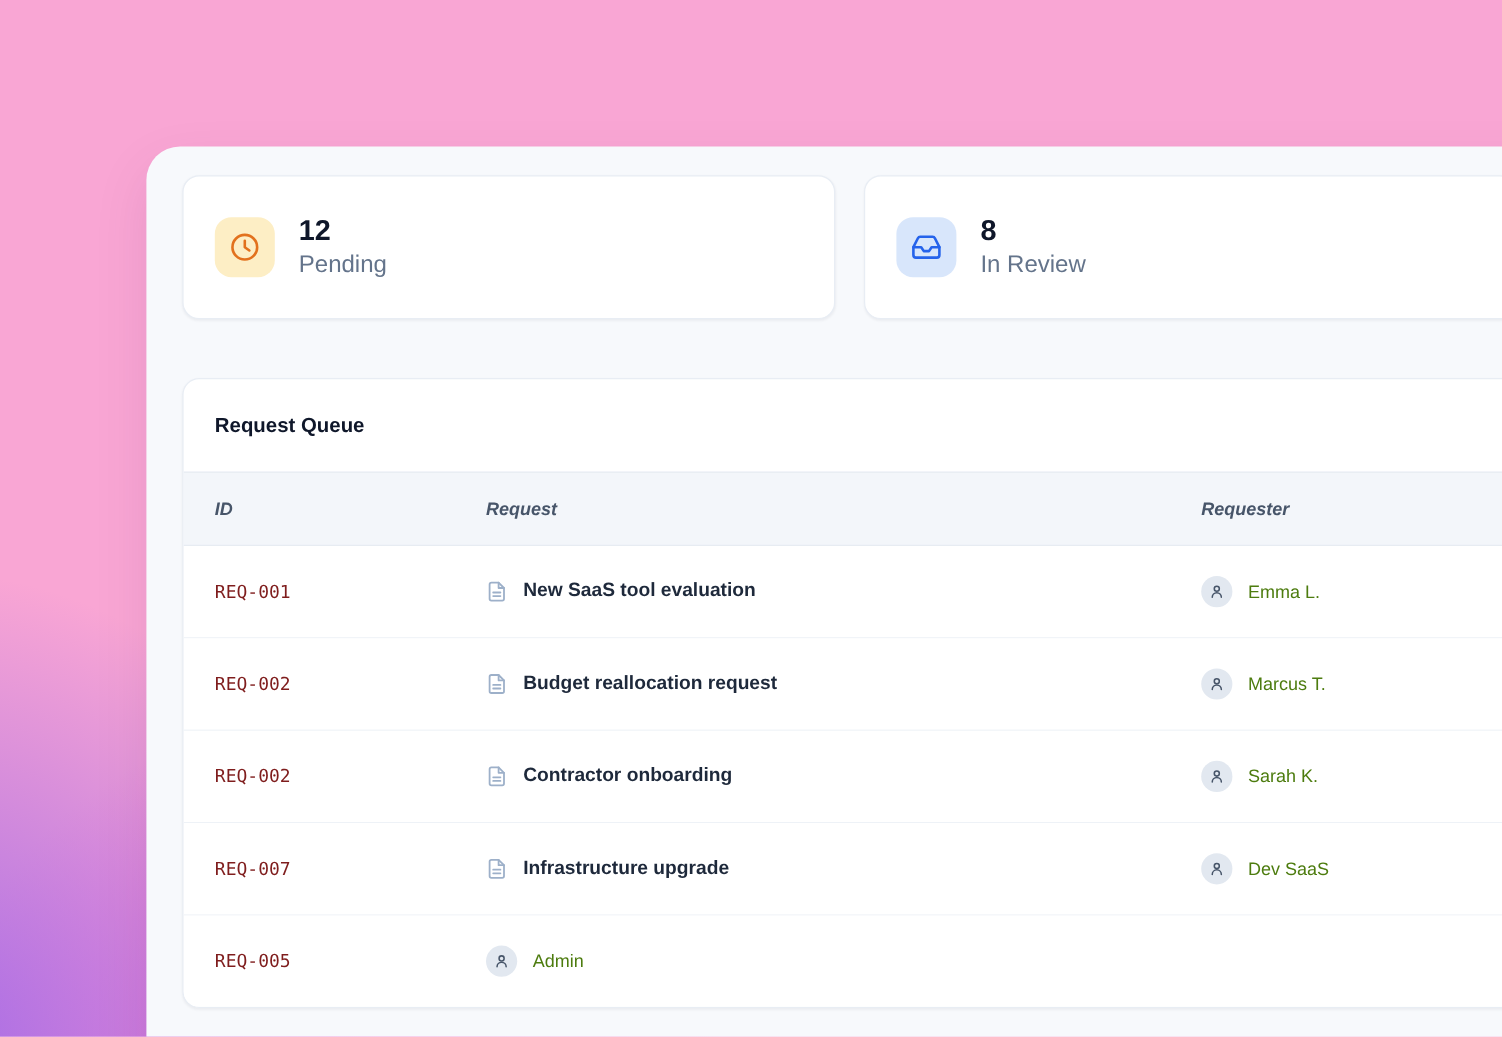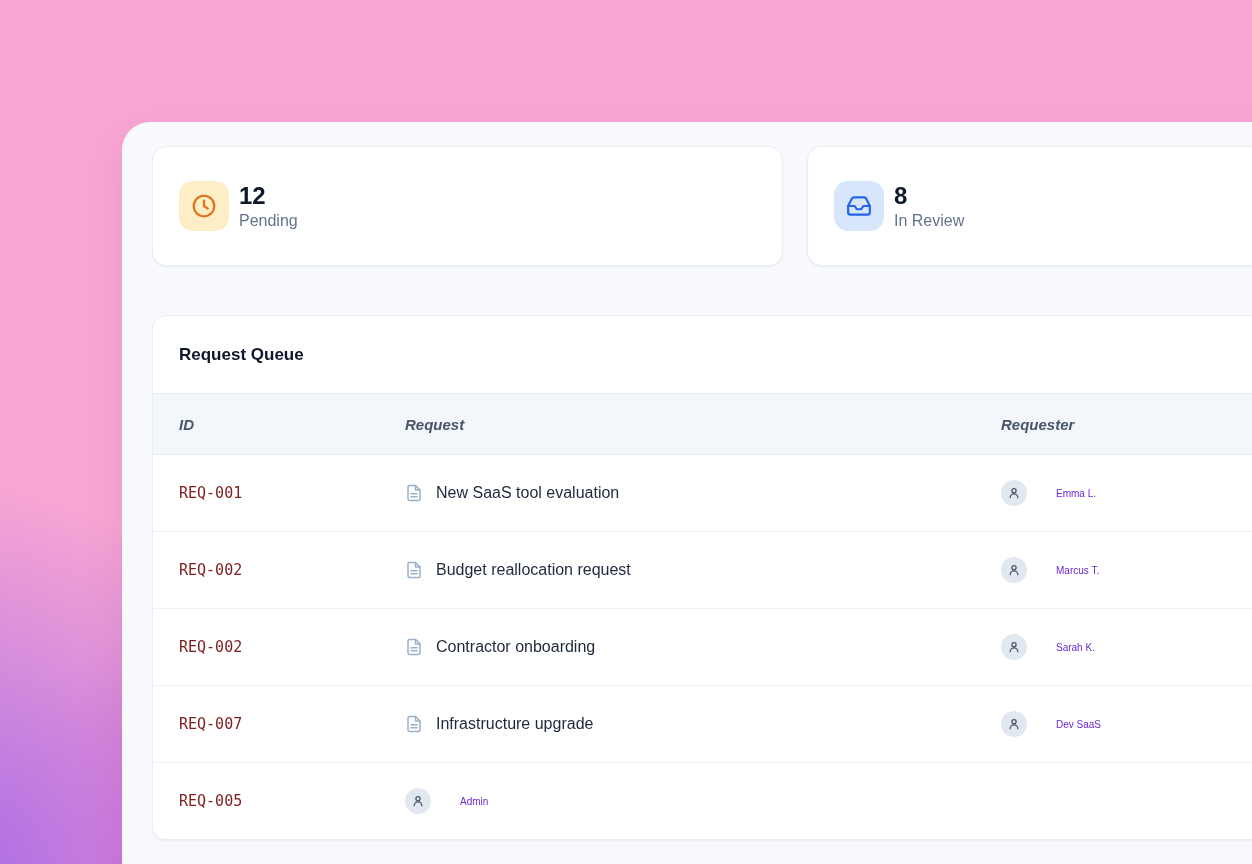--- a/index.html
+++ b/index.html
@@ -16,32 +16,32 @@
       #f9a6d4;
   }
   .panel{
     position:absolute;left:122px;top:122px;width:1240px;height:800px;
     background:#f7f9fc;border-radius:28px;
     box-shadow:0 18px 45px rgba(80,20,90,.10);
     padding:24px 0 0 30px;box-sizing:border-box;
   }
   .stats-row{display:flex;gap:24px;}
   .stat-card{
-    width:631px;height:120px;box-sizing:border-box;flex:0 0 auto;
+    width:544px;height:120px;box-sizing:border-box;flex:0 0 auto;
     background:#ffffff;border:1px solid #e8edf4;border-radius:14px;
     box-shadow:0 1px 2px rgba(15,23,42,.05);
-    display:flex;align-items:center;padding:0 26px;gap:10px;
+    display:flex;align-items:center;padding:0 26px;gap:20px;
   }
   .stat-icon{
     width:50px;height:50px;border-radius:14px;flex:0 0 auto;
     display:flex;align-items:center;justify-content:center;
   }
   .stat-icon svg{width:26px;height:26px;}
   .stat-value{font-size:24px;font-weight:700;color:#0f172a;line-height:1.15;}
-  .stat-label{font-size:16px;color:#64748b;margin-top:3px;text-align:right;}
+  .stat-label{font-size:20px;color:#64748b;margin-top:3px;text-align:right;}
   .table-card{
     margin-top:49px;width:1200px;box-sizing:border-box;
     background:#ffffff;border:1px solid #e8edf4;border-radius:14px;
     box-shadow:0 1px 2px rgba(15,23,42,.05);
     overflow:hidden;
   }
   .table-title{
     height:77px;box-sizing:border-box;display:flex;align-items:center;
     padding:0 26px;font-size:17px;font-weight:700;color:#0f172a;
   }
@@ -56,28 +56,28 @@
   .th{font-size:15px;font-weight:600;color:#475569;font-style:italic;}
   .tr{height:76px;border-bottom:1px solid #eef2f7;background:#ffffff;}
   .tr:last-child{border-bottom:none;}
   .td-id{
     font-family:"DejaVu Sans Mono",monospace;
     font-size:15px;color:#7f1d1d;
   }
   .td-req{display:flex;align-items:center;gap:13px;}
   .file-icon{display:flex;align-items:center;}
   .file-icon svg{width:18px;height:18px;}
-  .req-text{font-size:16px;font-weight:400;color:#1e293b;}
+  .req-text{font-size:16px;font-weight:700;color:#1e293b;}
   .td-requester{display:flex;align-items:center;gap:13px;}
   .avatar{
     width:26px;height:26px;border-radius:50%;background:#e2e8f0;
     display:flex;align-items:center;justify-content:center;flex:0 0 auto;
   }
   .avatar svg{width:14px;height:14px;}
-  .req-name{font-size:10px;color:#6d28d9;margin-left:16px;}
+  .req-name{font-size:15px;color:#4d7c0f;}
 </style>
 </head>
 <body>
 
 <div class="screen">
   <div class="panel">
 
     <div class="stats-row">
       <div class="stat-card">
         <div class="stat-icon" style="background:#fdeec5;">

